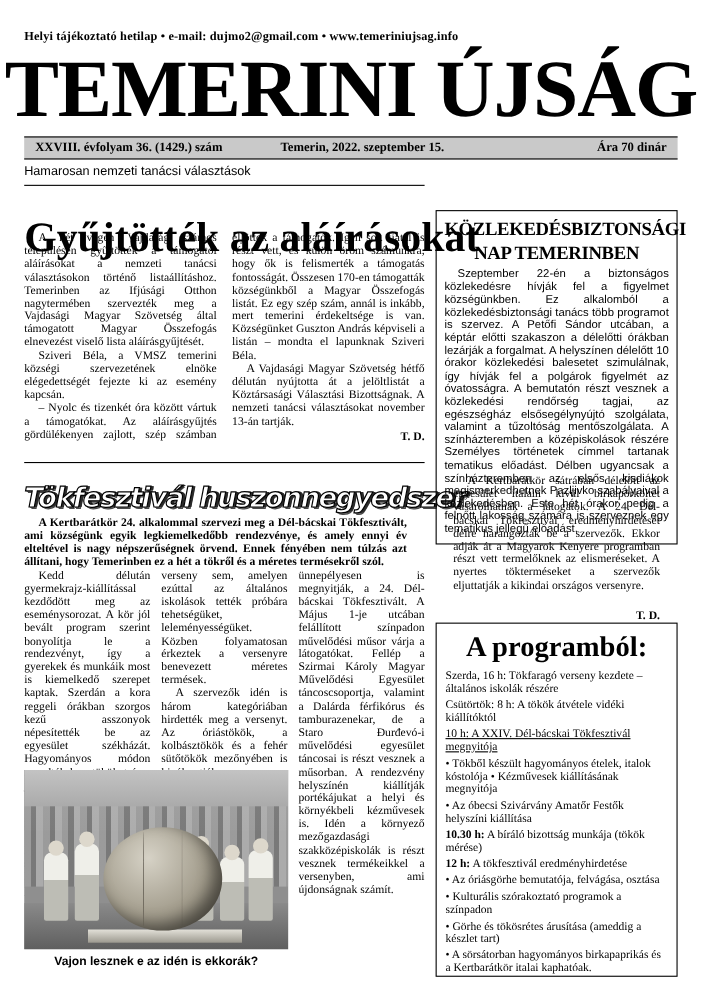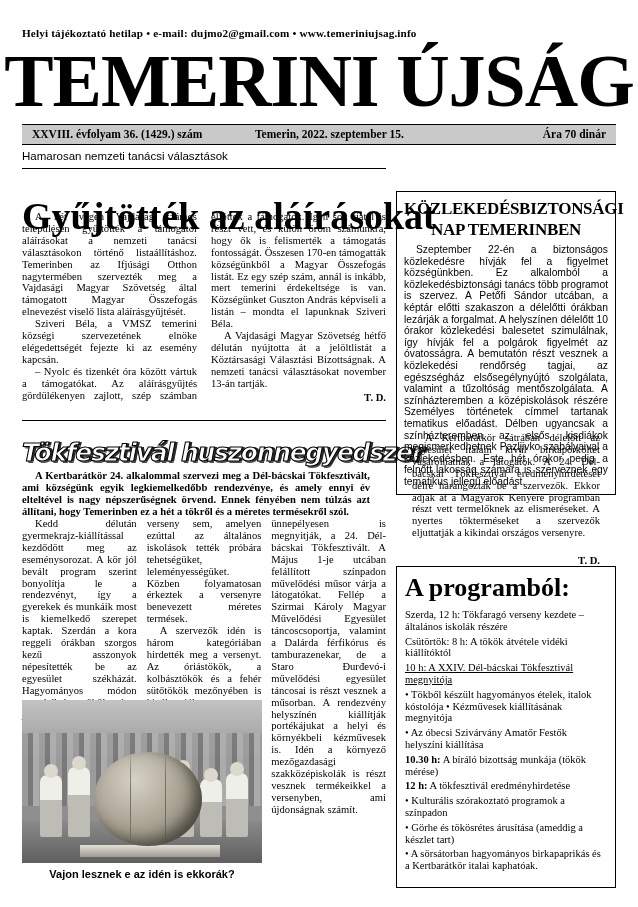--- a/index.html
+++ b/index.html
@@ -150,21 +150,21 @@
   }
   .art1r p{margin:16px;text-indent:13px;}
   .art1r p.sig{text-align:right;text-indent:0;font-weight:bold;margin-top:3px;}
 
   .box2{
     position:absolute;left:396px;top:566px;width:220px;height:322px;
     border:1.5px solid #000;box-sizing:border-box;padding:6px 8px 6px 8px;
     overflow:hidden;
   }
   .box2 h2{
-    margin:0 0 6px 0;font-weight:bold;
+    margin:0 0 6px 0;text-align:center;font-weight:bold;
     font-size:26px;line-height:30px;
   }
   .box2 .ln{
     margin:0 0 3px 0;font-size:10.5px;line-height:11.8px;text-align:left;hyphens:auto;
   }
   .box2 .ln b{font-weight:bold;}
   .box2 .ln.u{font-weight:normal;text-decoration:underline;}
   .box2 .ln.bul{text-indent:0;}
 </style>
 </head>
@@ -230,25 +230,26 @@
     <p>Szeptember 22-én a biztonságos közlekedésre hívják fel a figyelmet községünkben. Ez alkalomból a közlekedésbiztonsági tanács több programot is szervez. A Petőfi Sándor utcában, a képtár előtti szakaszon a délelőtti órákban lezárják a forgalmat. A helyszínen délelőtt 10 órakor közlekedési balesetet szimulálnak, így hívják fel a polgárok figyelmét az óvatosságra. A bemutatón részt vesznek a közlekedési rendőrség tagjai, az egészségház elsősegélynyújtó szolgálata, valamint a tűzoltóság mentőszolgálata. A színházteremben a középiskolások részére Személyes történetek címmel tartanak tematikus előadást. Délben ugyancsak a színházteremben az elsős kisdiákok megismerkedhetnek Pazljivko szabályaival a közlekedésben. Este hét órakor pedig a felnőtt lakosság számára is szerveznek egy tematikus jellegű előadást.</p>
   </div>
 
   <div class="art1r">
     <p>A Kertbarátkör sátrában délelőtt az egyesület italain kívül birkapörköltet vásárolhatnak a látogatók. A 24. Dél-bácskai Tökfesztivál eredményhirdetését délre harangozták be a szervezők. Ekkor adják át a Magyarok Kenyere programban részt vett termelőknek az elismeréseket. A nyertes tökterméseket a szervezők eljuttatják a kikindai országos versenyre.</p>
     <p class="sig">T. D.</p>
   </div>
 
   <div class="box2">
     <h2>A programból:</h2>
-    <p class="ln">Szerda, 12 h: Tökfaragó verseny kezdete – általános iskolák részére</p>
+    <p class="ln">Szerda, 16 h: Tökfaragó verseny kezdete – általános iskolák részére</p>
     <p class="ln">Csütörtök: 8 h: A tökök átvétele vidéki kiállítóktól</p>
     <p class="ln u">10 h: A XXIV. Dél-bácskai Tökfesztivál megnyitója</p>
     <p class="ln bul">• Tökből készült hagyományos ételek, italok kóstolója • Kézművesek kiállításának megnyitója</p>
     <p class="ln bul">• Az óbecsi Szivárvány Amatőr Festők helyszíni kiállítása</p>
     <p class="ln"><b>10.30 h:</b> A bíráló bizottság munkája (tökök mérése)</p>
     <p class="ln"><b>12 h:</b> A tökfesztivál eredményhirdetése</p>
+    <p class="ln bul">• Az óriásgörhe bemutatója, felvágása, osztása</p>
     <p class="ln bul">• Kulturális szórakoztató programok a színpadon</p>
     <p class="ln bul">• Görhe és tökösrétes árusítása (ameddig a készlet tart)</p>
     <p class="ln bul">• A sörsátorban hagyományos birkapaprikás és a Kertbarátkör italai kaphatóak.</p>
   </div>
 
 </div>
 
 </body></html>

